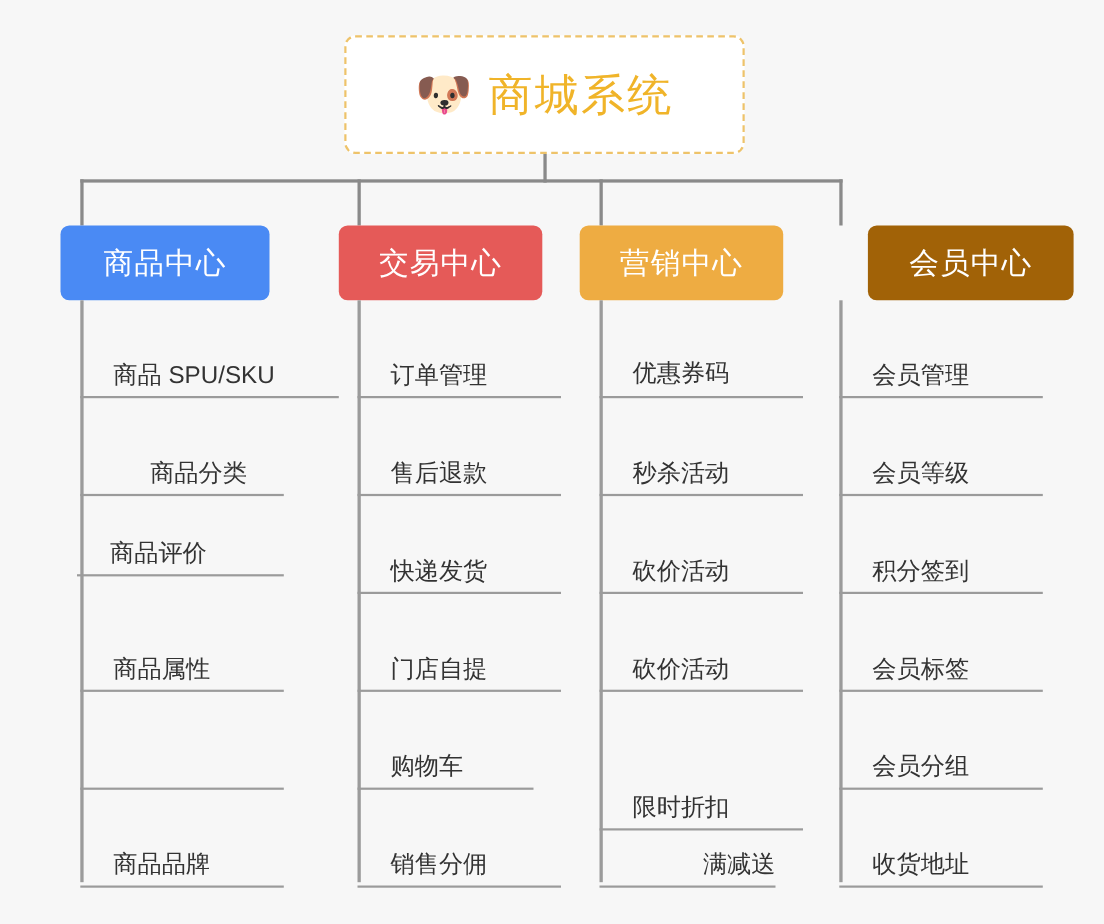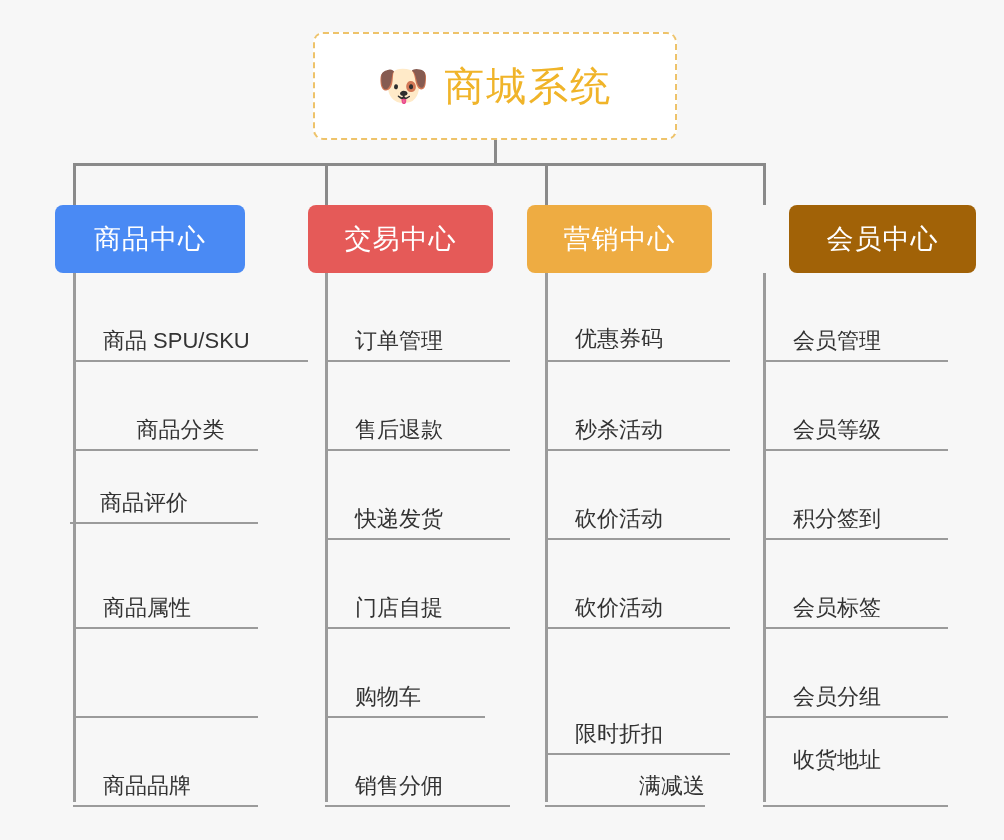--- a/index.html
+++ b/index.html
@@ -227,20 +227,20 @@
           <div class="leaf-underline"></div>
         </div>
         <div class="leaf-item" style="top: 267px; width: 185px;">
           <div class="leaf-label">会员标签</div>
           <div class="leaf-underline"></div>
         </div>
         <div class="leaf-item" style="top: 356px; width: 185px;">
           <div class="leaf-label">会员分组</div>
           <div class="leaf-underline"></div>
         </div>
-        <div class="leaf-item" style="top: 445px; width: 185px; gap: 26px;">
+        <div class="leaf-item" style="top: 445px; width: 185px;">
           <div class="leaf-label">收货地址</div>
           <div class="leaf-underline"></div>
         </div>
       </div>
     </div>
 
 </div>
 
 </body></html>

